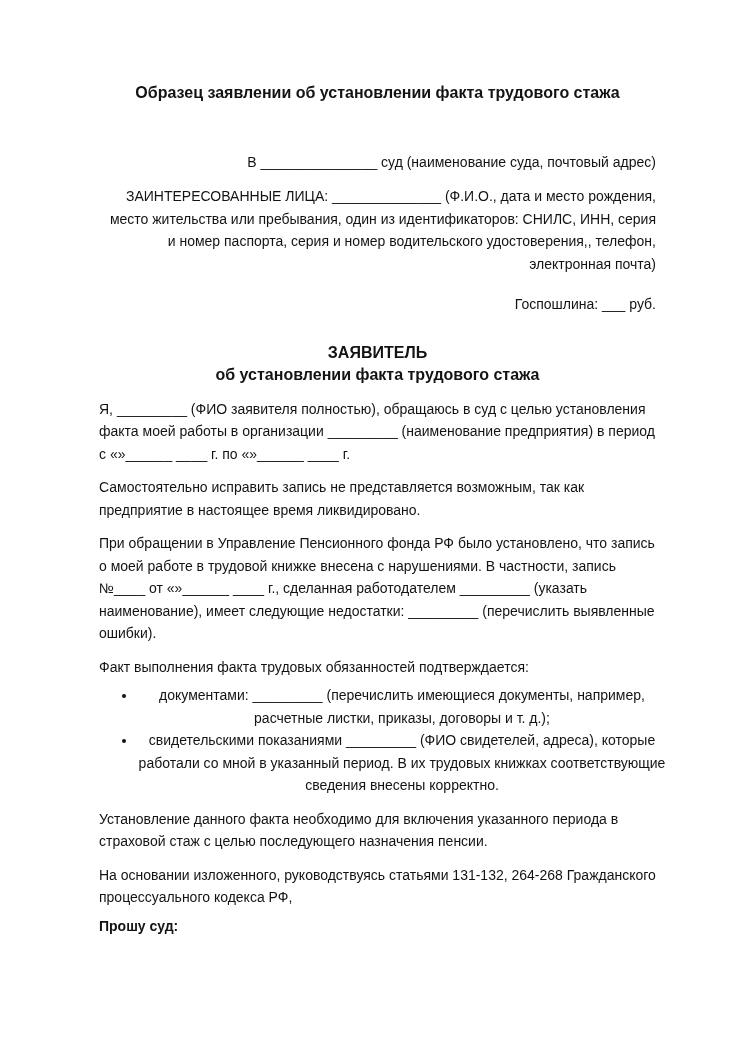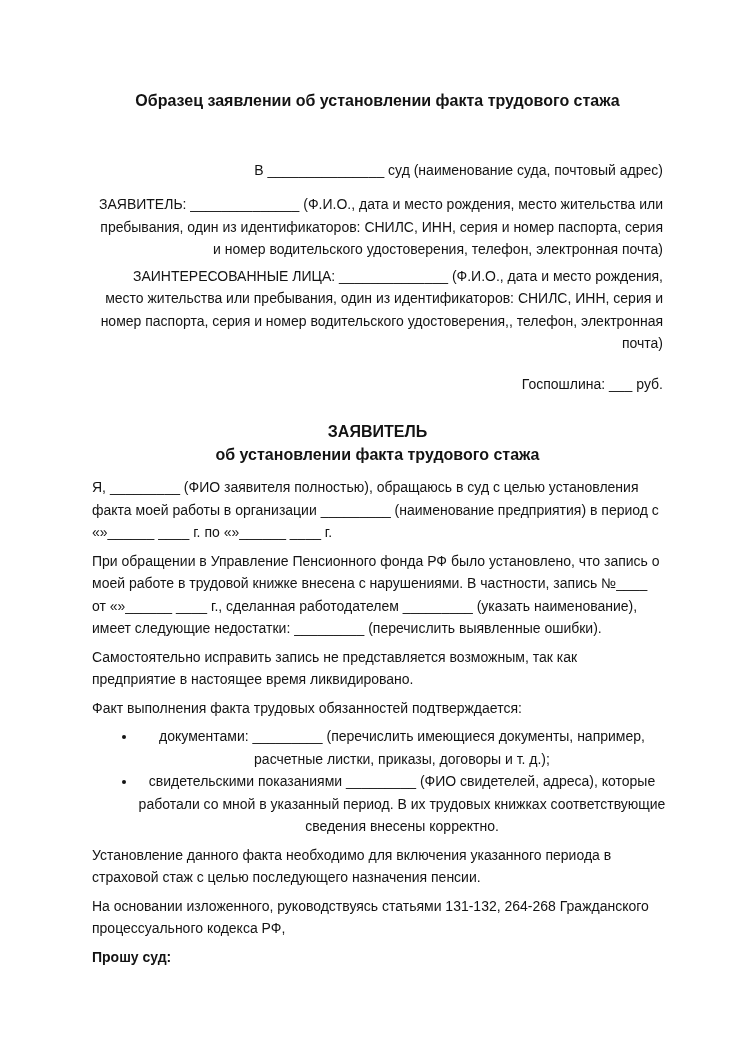--- a/index.html
+++ b/index.html
@@ -11,34 +11,34 @@
     -webkit-font-smoothing: antialiased;
   }
   .page {
     position: relative;
     width: 755px; height: 1056px;
     background: #ffffff;
     overflow: hidden;
   }
   .content {
     position: absolute;
-    left: 88px; top: 8px;
+    left: 88px; top: 0;
     width: 579px;
     padding-top: 82px;
     font-size: 14px;
     line-height: 22.5px;
   }
   .doc-title {
     font-size: 16px;
     font-weight: bold;
     text-align: center;
     margin: 0 0 46px 0;
     line-height: 22.5px;
   }
-  p { margin: 4px; }
+  p { margin: 11px; }
   .right { text-align: right; }
   .court      { margin-bottom: 12px; }
   .applicant  { margin-bottom: 2px; }
   .interested { margin-bottom: 18px; }
   .fee        { margin-bottom: 26px; }
   .statement-heading {
     font-size: 16px;
     font-weight: bold;
     text-align: center;
     line-height: 22.5px;
@@ -57,36 +57,35 @@
 </head>
 <body>
 
 <div class="page">
   <div class="content">
 
     <h1 class="doc-title">Образец заявлении об установлении факта трудового стажа</h1>
 
     <p class="right court">В _______________ суд (наименование суда, почтовый адрес)</p>
 
-    <p class="right applicant">ЗАЯВИТЕЛЬ: ______________ (Ф.И.О., дата и место рождения, место жительства или пребывания, один из идентификаторов: СНИЛС, ИНН, серия и номер паспорта, серия и номер водительского удостоверения, телефон, электронная почта)</p>
 
     <p class="right interested">ЗАИНТЕРЕСОВАННЫЕ ЛИЦА: ______________ (Ф.И.О., дата и место рождения, место жительства или пребывания, один из идентификаторов: СНИЛС, ИНН, серия и номер паспорта, серия и номер водительского удостоверения,, телефон, электронная почта)</p>
 
     <p class="right fee">Госпошлина: ___ руб.</p>
 
     <h2 class="statement-heading">
       <div>ЗАЯВИТЕЛЬ</div>
       <div>об установлении факта трудового стажа</div>
     </h2>
 
     <p class="para">Я, _________ (ФИО заявителя полностью), обращаюсь в суд с целью установления факта моей работы в организации _________ (наименование предприятия) в период с «»______ ____ г. по «»______ ____ г.</p>
 
+    <p class="para">Самостоятельно исправить запись не представляется возможным, так как предприятие в настоящее время ликвидировано.</p>
+
     <p class="para">При обращении в Управление Пенсионного фонда РФ было установлено, что запись о моей работе в трудовой книжке внесена с нарушениями. В частности, запись №____ от «»______ ____ г., сделанная работодателем _________ (указать наименование), имеет следующие недостатки: _________ (перечислить выявленные ошибки).</p>
-
-    <p class="para">Самостоятельно исправить запись не представляется возможным, так как предприятие в настоящее время ликвидировано.</p>
 
     <p class="para">Факт выполнения факта трудовых обязанностей подтверждается:</p>
 
     <ul class="proof-list">
       <li>документами: _________ (перечислить имеющиеся документы, например, расчетные листки, приказы, договоры и т. д.);</li>
       <li>свидетельскими показаниями _________ (ФИО свидетелей, адреса), которые работали со мной в указанный период. В их трудовых книжках соответствующие сведения внесены корректно.</li>
     </ul>
 
     <p class="para">Установление данного факта необходимо для включения указанного периода в страховой стаж с целью последующего назначения пенсии.</p>
 

